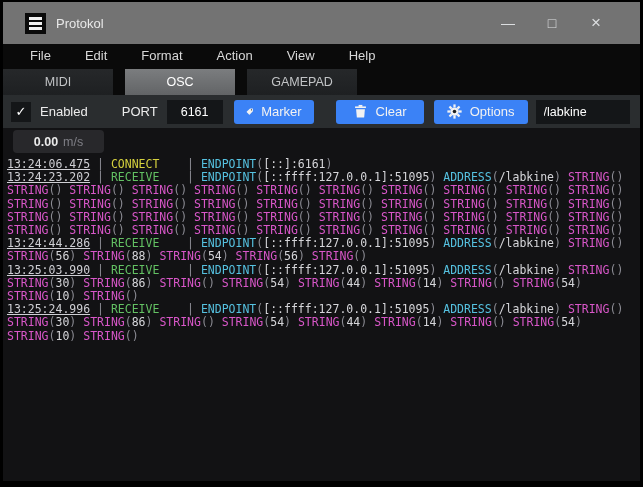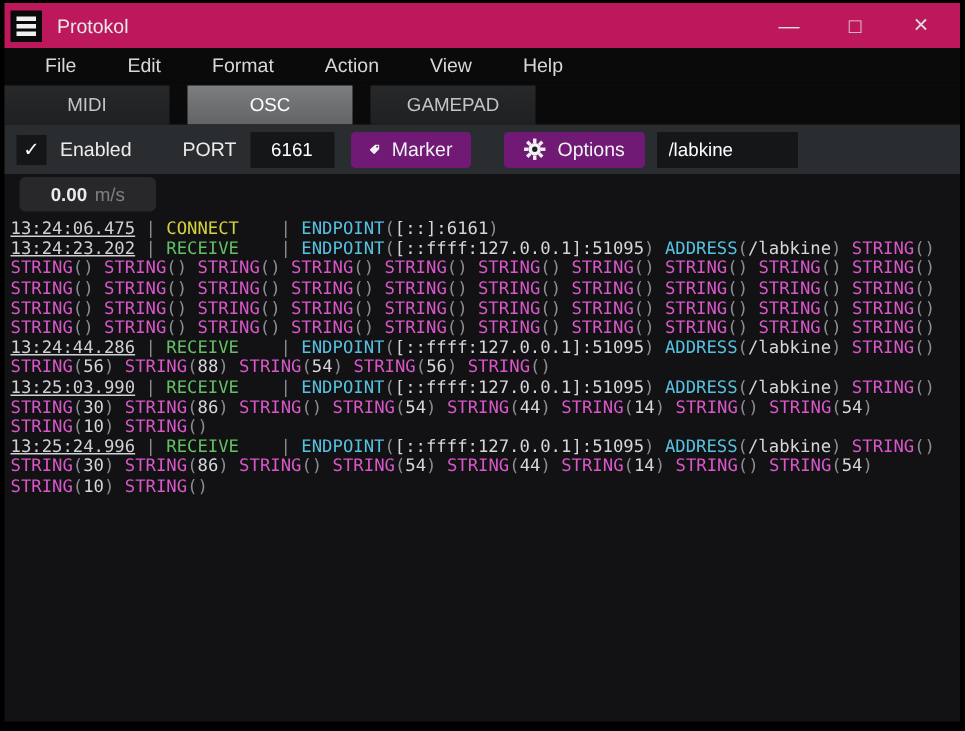--- a/index.html
+++ b/index.html
@@ -1,40 +1,40 @@
 <!DOCTYPE html>
 <html><head>
 <meta charset="utf-8">
 <style>
   html,body{margin:0;padding:0;background:#000;}
   body{width:643px;height:487px;overflow:hidden;font-family:"Liberation Sans",sans-serif;-webkit-font-smoothing:antialiased;}
   .window{width:643px;height:487px;box-sizing:border-box;background:#000;padding:2px 3px 6px 3px;display:flex;flex-direction:column;}
   
-  .titlebar{height:30px;background:#be185d;display:flex;align-items:center;padding:0 4px;flex:0 0 auto;}
+  .titlebar{height:42px;background:#737373;display:flex;align-items:center;padding:0 22px;flex:0 0 auto;}
   .appicon{width:21px;height:21px;background:#0a0a0a;display:flex;flex-direction:column;justify-content:center;gap:2px;align-items:center;}
   .appicon i{display:block;width:13px;height:3px;background:#f0f0f0;}
   .wtitle{color:#e8e8e8;font-size:13px;margin-left:10px;}
   .tspacer{flex:1;}
   .wbtn{width:44px;text-align:center;color:#dcdee0;font-size:14px;cursor:default;}
   .wbtn.close{font-size:17px;}
   
   .menubar{height:23px;background:#0a0a0a;display:flex;align-items:center;padding-left:18px;flex:0 0 auto;}
   .menuitem{color:#d8d8d8;font-size:13px;padding:2px 9px;margin-right:16px;}
   
   .tabrow{height:28px;background:#0a0a0a;display:flex;align-items:flex-end;gap:12px;flex:0 0 auto;}
   .tab{width:110px;height:26px;display:flex;align-items:center;justify-content:center;font-size:12.5px;background:linear-gradient(#26282a,#1e2022);color:#c2c4c6;}
   .tab.active{background:linear-gradient(#7b7d7f,#626466);color:#ffffff;}
   
   .toolbar{height:33px;background:#2a2d2f;display:flex;align-items:center;padding:0 8px;flex:0 0 auto;}
   .cb{width:20px;height:20px;background:#141618;color:#fff;display:flex;align-items:center;justify-content:center;font-size:13px;margin-right:9px;}
   .lbl{color:#ececec;font-size:13px;}
   .portlbl{margin-left:34px;margin-right:9px;}
   .tinput{background:#141618;border:none;color:#fff;font-family:"Liberation Sans",sans-serif;font-size:12.5px;height:22px;outline:none;}
   .portinput{width:52px;text-align:center;margin-right:11px;}
-  .tbtn{height:24px;background:#701a75;border:none;border-radius:3px;color:#f2f2f2;font-size:13px;font-family:"Liberation Sans",sans-serif;display:flex;align-items:center;justify-content:center;gap:8px;padding:0 12px;}
+  .tbtn{height:24px;background:#3b82f6;border:none;border-radius:3px;color:#f2f2f2;font-size:13px;font-family:"Liberation Sans",sans-serif;display:flex;align-items:center;justify-content:center;gap:8px;padding:0 12px;}
   .btn-marker{width:80px;margin-right:22px;}
   .btn-clear{width:88px;margin-right:10px;}
   .btn-options{width:94px;margin-right:8px;}
   .addrinput{width:84px;padding-left:8px;text-align:left;}
   .icon16{width:15px;height:15px;display:block;}
   
   .content{flex:1;background:#121214;overflow:hidden;display:flex;flex-direction:column;}
   .speedpill{margin:2px 0 2px 10px;width:91px;height:23px;background:#28282b;border-radius:4px;display:flex;align-items:center;justify-content:center;gap:5px;flex:0 0 auto;}
   .speedval{color:#ebebeb;font-size:12.5px;font-weight:bold;}
   .speedunit{color:#7e7e85;font-size:12.5px;}
@@ -88,20 +88,28 @@
     <span class="lbl">Enabled</span>
     <span class="lbl portlbl">PORT</span>
     <input class="tinput portinput" type="text" value="6161" style="">
     <button class="tbtn btn-marker">
       <svg class="icon16" viewBox="0 0 16 16">
           <path d="M8.6 1.5 H14 a0.6 0.6 0 0 1 0.6 0.6 V7.5 L8 14.4 a1.1 1.1 0 0 1 -1.6 0 L1.7 9.7 a1.1 1.1 0 0 1 0 -1.6 Z" fill="#f2f2f2"></path>
           <circle cx="11.6" cy="4.4" r="1.3" fill="#1e2022"></circle>
         </svg>
       <span>Marker</span>
     </button>
+    <button class="tbtn btn-clear">
+      <svg class="icon16" viewBox="0 0 16 16">
+          <rect x="6" y="1" width="4" height="2" fill="#f2f2f2"></rect>
+          <rect x="2.2" y="2.6" width="11.6" height="1.7" fill="#f2f2f2"></rect>
+          <path d="M3.3 5.5 h9.4 l-0.8 9 h-7.8 z" fill="#f2f2f2"></path>
+        </svg>
+      <span>Clear</span>
+    </button>
     <button class="tbtn btn-options">
       <svg class="icon16" viewBox="0 0 16 16">
           <g fill="#f2f2f2">
             <circle cx="8" cy="8" r="4.4"></circle>
             <g>
               <rect x="6.8" y="0.4" width="2.4" height="3.2"></rect>
               <rect x="6.8" y="12.4" width="2.4" height="3.2"></rect>
               <rect x="0.4" y="6.8" width="3.2" height="2.4"></rect>
               <rect x="12.4" y="6.8" width="3.2" height="2.4"></rect>
               <rect x="6.8" y="0.4" width="2.4" height="3.2" transform="rotate(45 8 8)"></rect>

